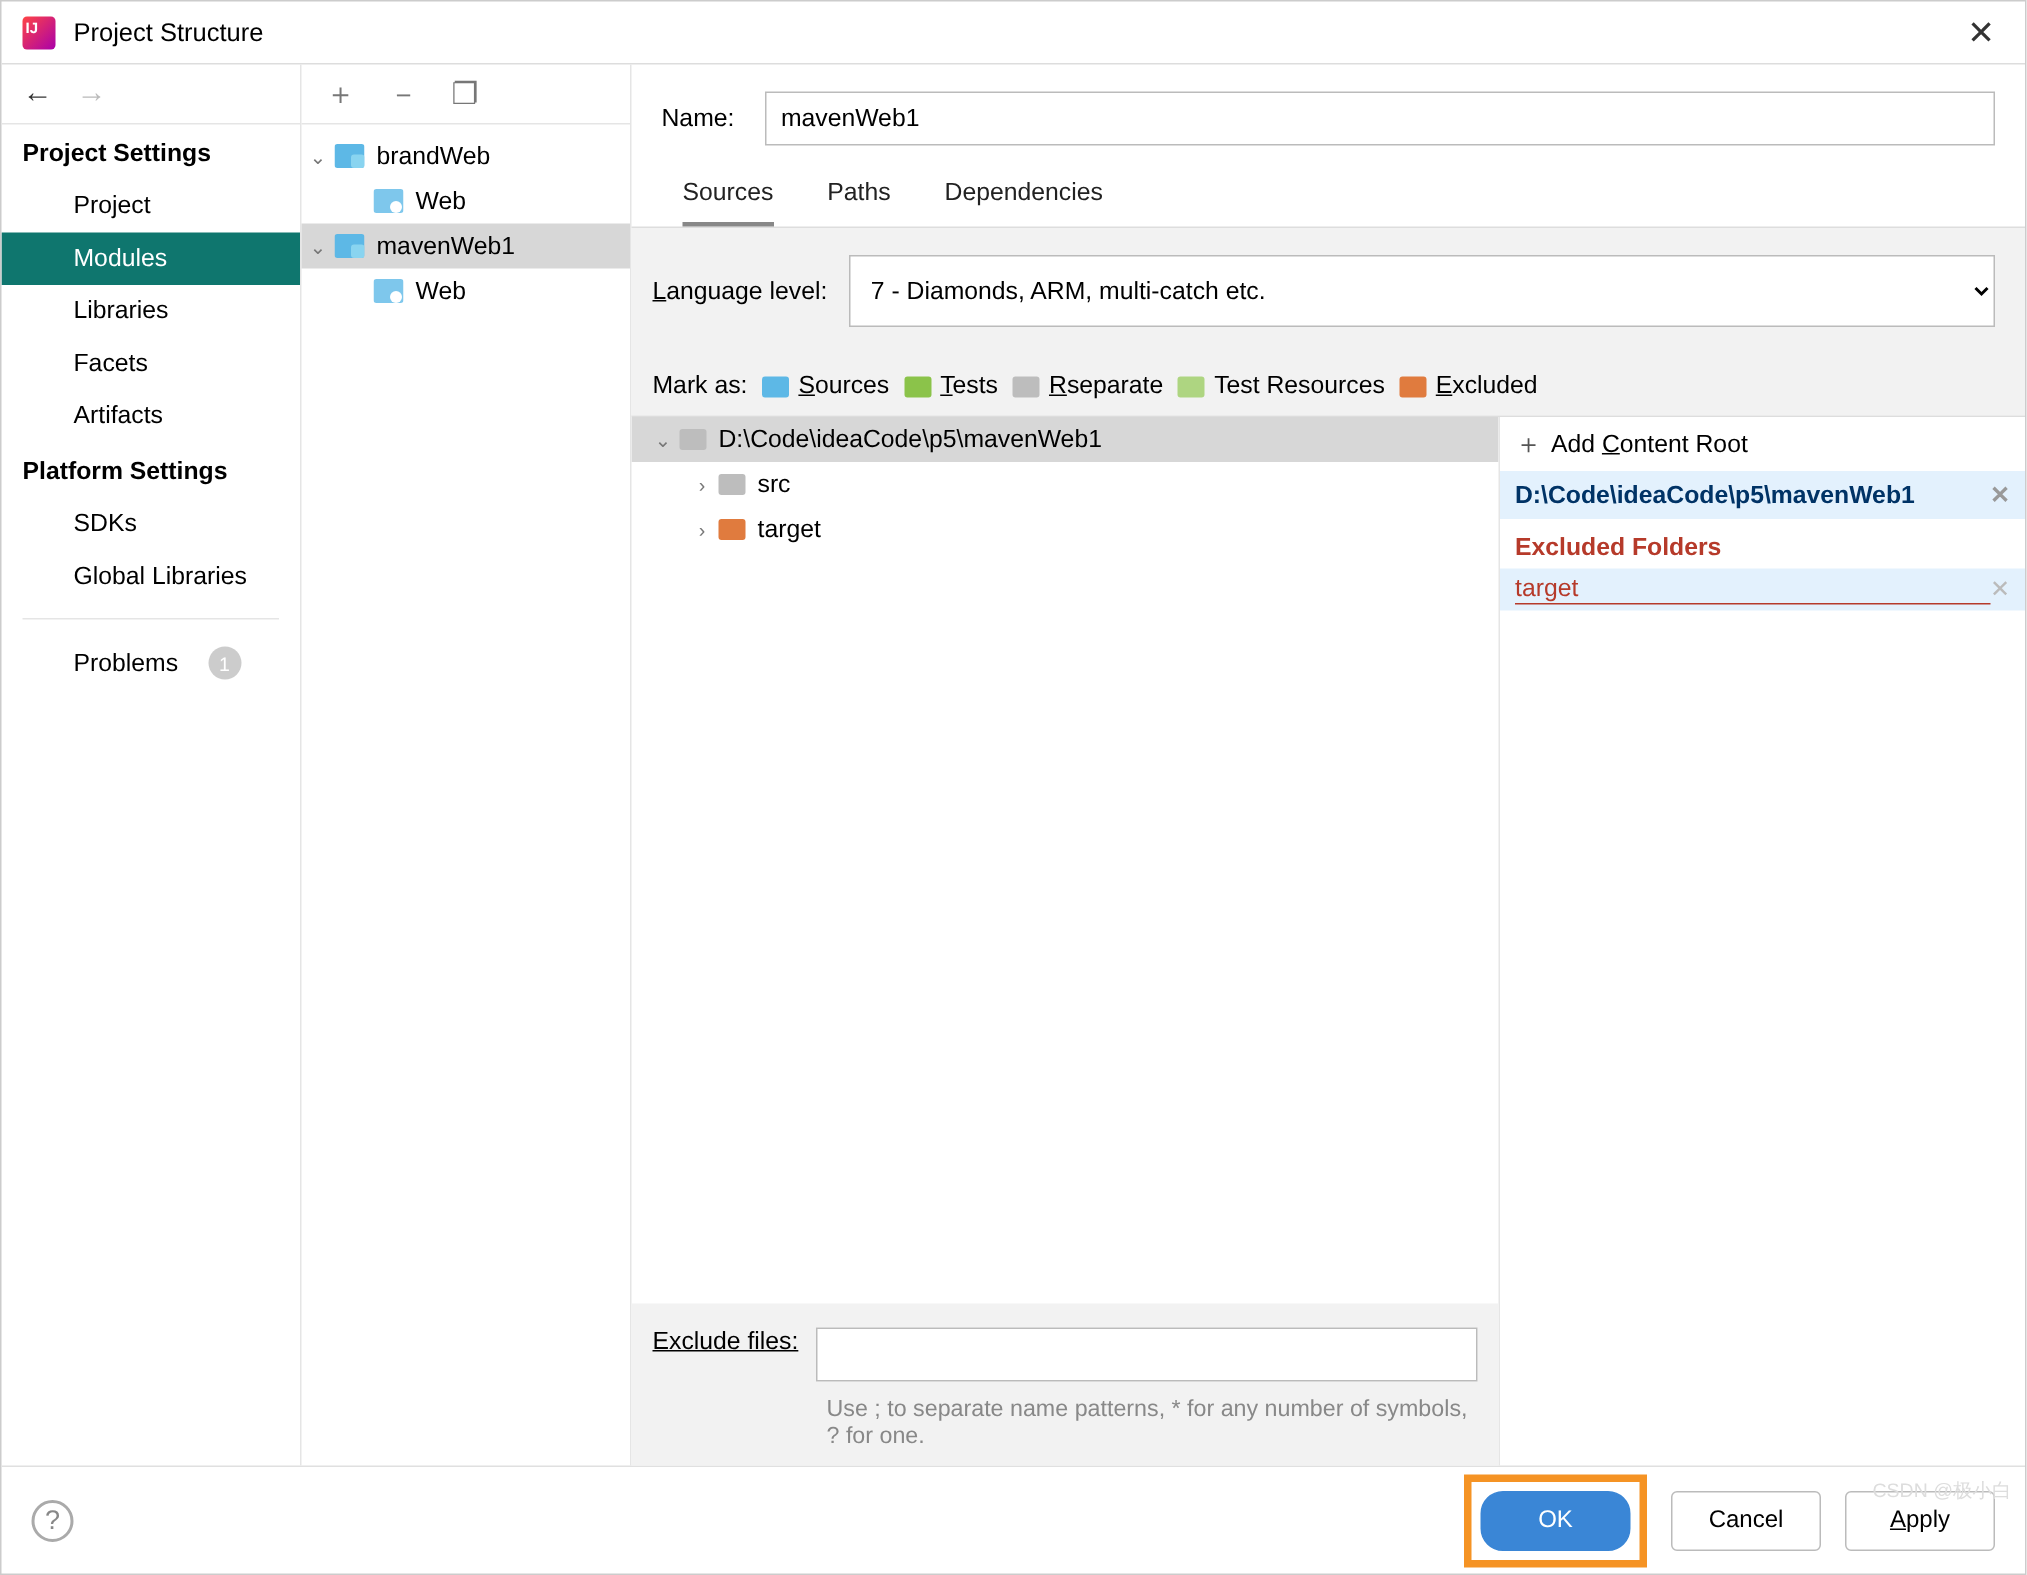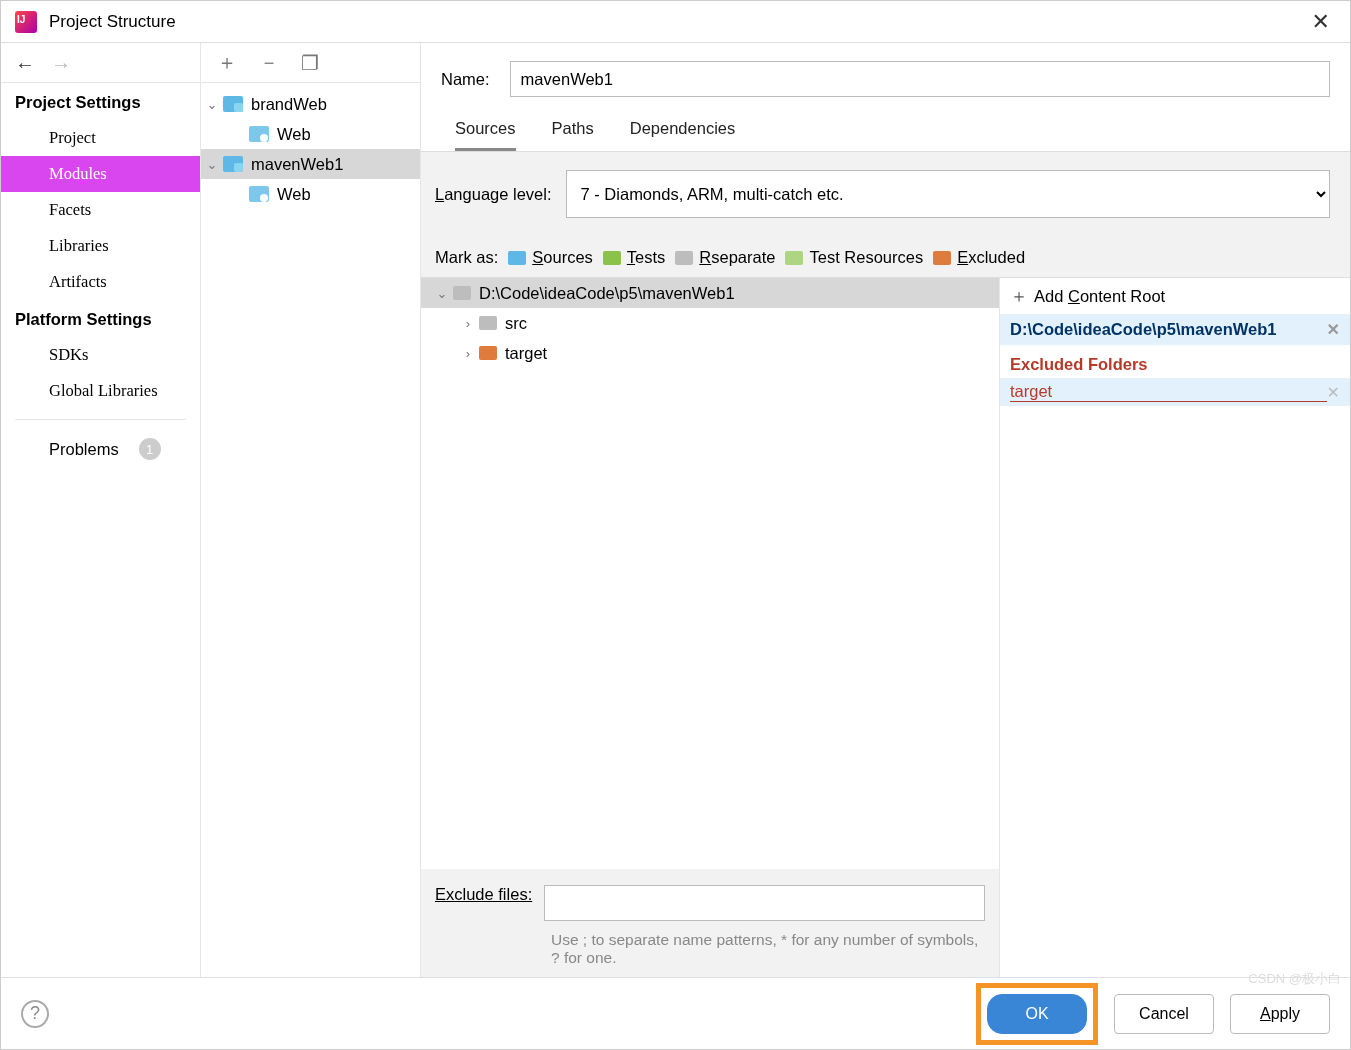--- a/index.html
+++ b/index.html
@@ -8,22 +8,22 @@
 .titlebar .app-icon { width: 22px; height: 22px; background: linear-gradient(135deg,#f44,#a0a); border-radius: 3px; margin-right: 12px; position:relative;}
 .titlebar .app-icon::after{content:"IJ";font-size:10px;color:#fff;position:absolute;left:2px;top:3px;font-weight:bold;}
 .titlebar .title { flex: 1; font-size: 17px; }
 .titlebar .close { font-size: 22px; color: #333; cursor: pointer; padding: 0 6px;}
 .main { display: flex; height: calc(100% - 42px - 72px); }
 .leftnav { width: 200px; border-right: 1px solid #e5e5e5; display:flex; flex-direction:column;}
 .nav-arrows { height: 40px; display: flex; align-items: center; gap: 16px; padding: 0 14px; border-bottom: 1px solid #e5e5e5;}
 .nav-arrows .arrow { font-size: 20px; color: #333;}
 .nav-arrows .arrow.disabled { color: #bbb;}
 .nav-section-h { font-weight: bold; padding: 10px 14px 8px;}
-.nav-item { padding: 8px 14px 8px 48px; cursor: pointer; font-family: Liberation Serif, serif;}
-.nav-item.selected { background: #d946ef; color: #fff;}
+.nav-item { padding: 8px 14px 8px 48px; cursor: pointer;}
+.nav-item.selected { background: #0f766e; color: #fff;}
 .nav-divider { height:1px; background:#e5e5e5; margin:10px 14px;}
 .problems-row { display:flex; align-items:center; padding:8px 14px 8px 48px; gap:20px;}
 .badge { width:22px; height:22px; border-radius:50%; background:#ccc; color:#fff; font-size:13px; display:flex; align-items:center; justify-content:center;}
 .midtree { width: 220px; border-right: 1px solid #e5e5e5; display:flex; flex-direction:column;}
 .tree-toolbar { height:40px; display:flex; align-items:center; gap:22px; padding:0 16px; border-bottom:1px solid #e5e5e5;}
 .tb-icon { color:#777; font-size:20px; cursor:pointer;}
 .tree { padding:6px 0;}
 .tree-row { display:flex; align-items:center; height:30px; cursor:pointer; padding-right:8px;}
 .tree-row.selected { background:#d7d7d7;}
 .tw { width:22px; text-align:center; color:#777; font-size:13px;}
@@ -65,43 +65,43 @@
 .excl-h { color:#b63a2a; font-weight:bold; padding:10px 10px 4px;}
 .excl-item { display:flex; align-items:center; padding:4px 10px; background:#e3f1fd;}
 .excl-item .name{ color:#b63a2a; border-bottom:1px solid #b63a2a; flex:1;}
 .excl-item .rm{ color:#bbb; font-size:16px; cursor:pointer;}
 .footer { height:72px; border-top:1px solid #e0e0e0; display:flex; align-items:center; padding:0 20px; gap:16px;}
 .footer .help{ width:28px; height:28px; border:2px solid #aaa; border-radius:50%; color:#888; display:flex; align-items:center; justify-content:center; font-size:18px;}
 .footer .spacer{flex:1;}
 .btn { height:40px; min-width:100px; border:1px solid #bbb; background:#fff; font-size:16px; cursor:pointer; border-radius:4px; padding:0 16px;}
 .btn.primary { background:#3a86d6; color:#fff; border-color:#3a86d6;border-radius:15px;}
 .ok-wrap { border:5px solid #f59324; padding:6px;}
-.watermark{position:absolute; right:10px; bottom:62px; color:#ddd; font-size:13px;}
+.watermark{position:absolute; right:10px; bottom:47px; color:#ddd; font-size:13px;}
 </style>
 </head>
 <body>
 
 <div class="titlebar">
   <div class="app-icon"></div>
   <div class="title">Project Structure</div>
   <div class="close">✕</div>
 </div>
 
 <div class="main">
 
   <div class="leftnav">
     <div class="nav-arrows">
       <span class="arrow">←</span>
       <span class="arrow disabled">→</span>
     </div>
     <div class="nav-section-h">Project Settings</div>
     <div class="nav-item">Project</div>
     <div class="nav-item selected">Modules</div>
+    <div class="nav-item">Libraries</div>
     <div class="nav-item">Facets</div>
-    <div class="nav-item">Libraries</div>
     <div class="nav-item">Artifacts</div>
     <div class="nav-section-h">Platform Settings</div>
     <div class="nav-item">SDKs</div>
     <div class="nav-item">Global Libraries</div>
     <div class="nav-divider"></div>
     <div class="problems-row">
       <span>Problems</span>
       <span class="badge">1</span>
     </div>
   </div>

